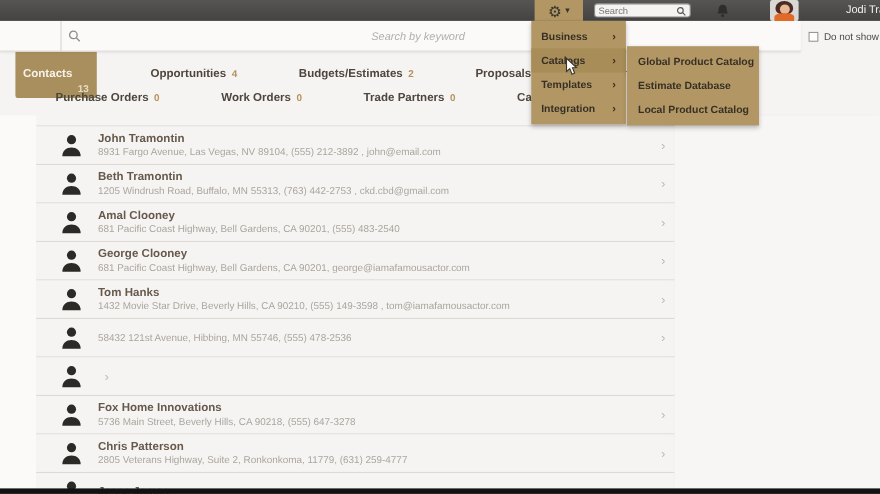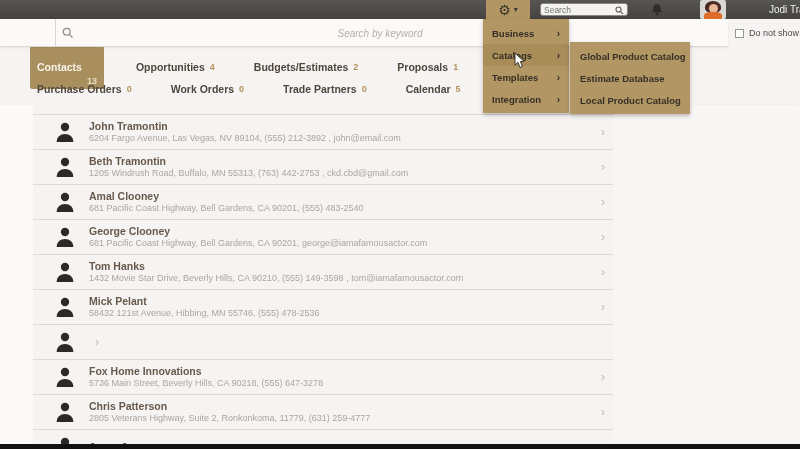--- a/index.html
+++ b/index.html
@@ -64,21 +64,21 @@
   .dns {
     position:absolute; left:735px; top:28px; display:flex; align-items:center; gap:5px; z-index:6;
     white-space:nowrap;
   }
   .dns .box { width:9px; height:9px; border:1px solid #9a9692; background:#fdfdfc; }
   .dns .lbl { font-size:9px; color:#4c4a48; }
   
   .tabs {
     position:absolute; left:30px; top:56px; width:575px; z-index:4;
   }
-  .tab-row { display:flex; justify-content:flex-start; align-items:center; gap:25px; height:22px; }
+  .tab-row { display:flex; justify-content:flex-end; align-items:center; gap:42px; height:22px; }
   .tab { display:flex; align-items:center; gap:5px; cursor:pointer; padding:3px 7px; border-radius:2px; }
   .tab .t-label { font-size:10.5px; font-weight:bold; color:#4e463d; }
   .tab .t-count { font-size:9px; font-weight:bold; color:#b5935a; }
   .tab.active { background:#a98f5e; }
   .tab.active .t-label { color:#f7f3ea; }
   .tab.active .t-count { color:#e7dcc2;margin-top:27px; }
   
   .left-strip { position:absolute; left:0; top:105px; width:33px; height:344px; background:#fbfaf9; }
   .right-area { position:absolute; left:613px; top:105px; width:187px; height:344px; background:#f7f6f5; box-shadow:-2px 0 3px rgba(0,0,0,0.05); }
   .list-panel {
@@ -185,21 +185,21 @@
 <div class="left-strip"></div>
 <div class="right-area"></div>
 <div class="list-panel" id="contact-list">
     <div class="contact-row">
       <svg viewBox="0 0 24 26" class="person-icon">
         <circle cx="12" cy="7" r="5" fill="#2c2a27"></circle>
         <path d="M2 25c0-6 4.5-9.5 10-9.5S22 19 22 25z" fill="#2c2a27"></path>
       </svg>
       <div class="c-text">
         <div class="c-name">John Tramontin</div>
-        <div class="c-details">6204 Fargo Avenue, Las Vegas, NV 89104, (555) 212-3892 , john@email.com</div>
+        <div class="c-details">8931 Fargo Avenue, Las Vegas, NV 89104, (555) 212-3892 , john@email.com</div>
       </div>
       <span class="row-chevron">›</span>
     </div>
     <div class="contact-row">
       <svg viewBox="0 0 24 26" class="person-icon">
         <circle cx="12" cy="7" r="5" fill="#2c2a27"></circle>
         <path d="M2 25c0-6 4.5-9.5 10-9.5S22 19 22 25z" fill="#2c2a27"></path>
       </svg>
       <div class="c-text">
         <div class="c-name">Beth Tramontin</div>
@@ -239,21 +239,20 @@
         <div class="c-details">1432 Movie Star Drive, Beverly Hills, CA 90210, (555) 149-3598 , tom@iamafamousactor.com</div>
       </div>
       <span class="row-chevron">›</span>
     </div>
     <div class="contact-row">
       <svg viewBox="0 0 24 26" class="person-icon">
         <circle cx="12" cy="7" r="5" fill="#2c2a27"></circle>
         <path d="M2 25c0-6 4.5-9.5 10-9.5S22 19 22 25z" fill="#2c2a27"></path>
       </svg>
       <div class="c-text">
-        <div class="c-name">Mick Pelant</div>
         <div class="c-details">58432 121st Avenue, Hibbing, MN 55746, (555) 478-2536</div>
       </div>
       <span class="row-chevron">›</span>
     </div>
     <div class="contact-row">
       <svg viewBox="0 0 24 26" class="person-icon">
         <circle cx="12" cy="7" r="5" fill="#2c2a27"></circle>
         <path d="M2 25c0-6 4.5-9.5 10-9.5S22 19 22 25z" fill="#2c2a27"></path>
       </svg>
       <span class="row-chevron">›</span>

